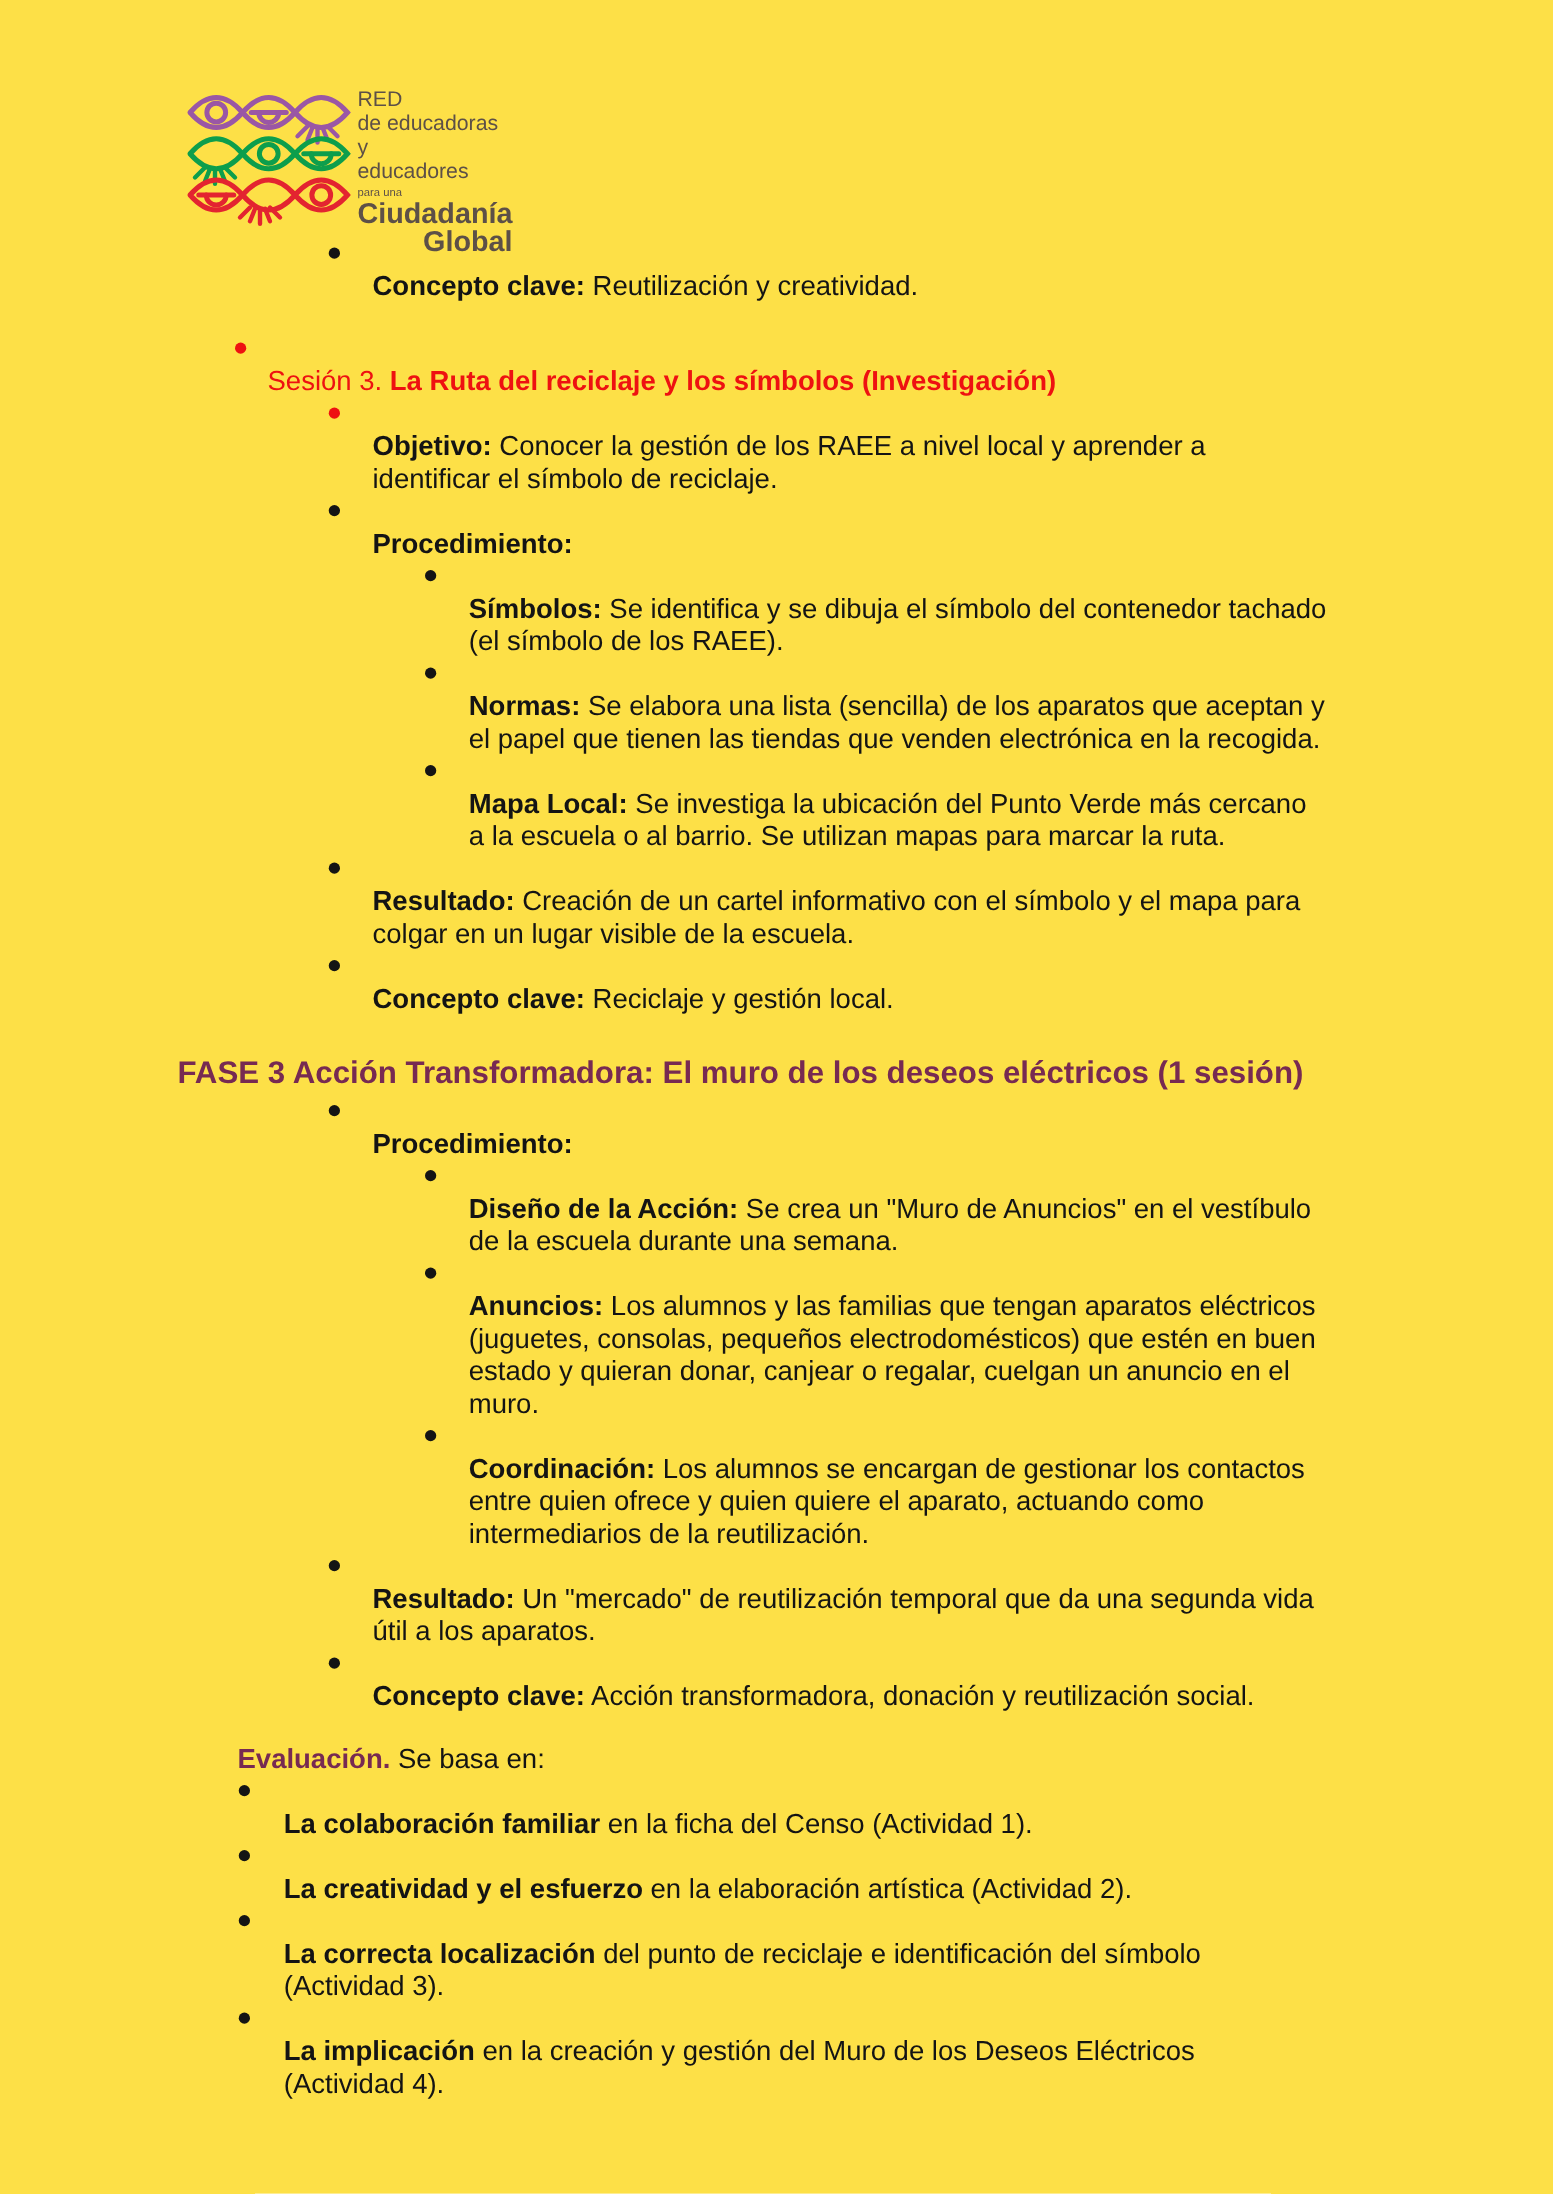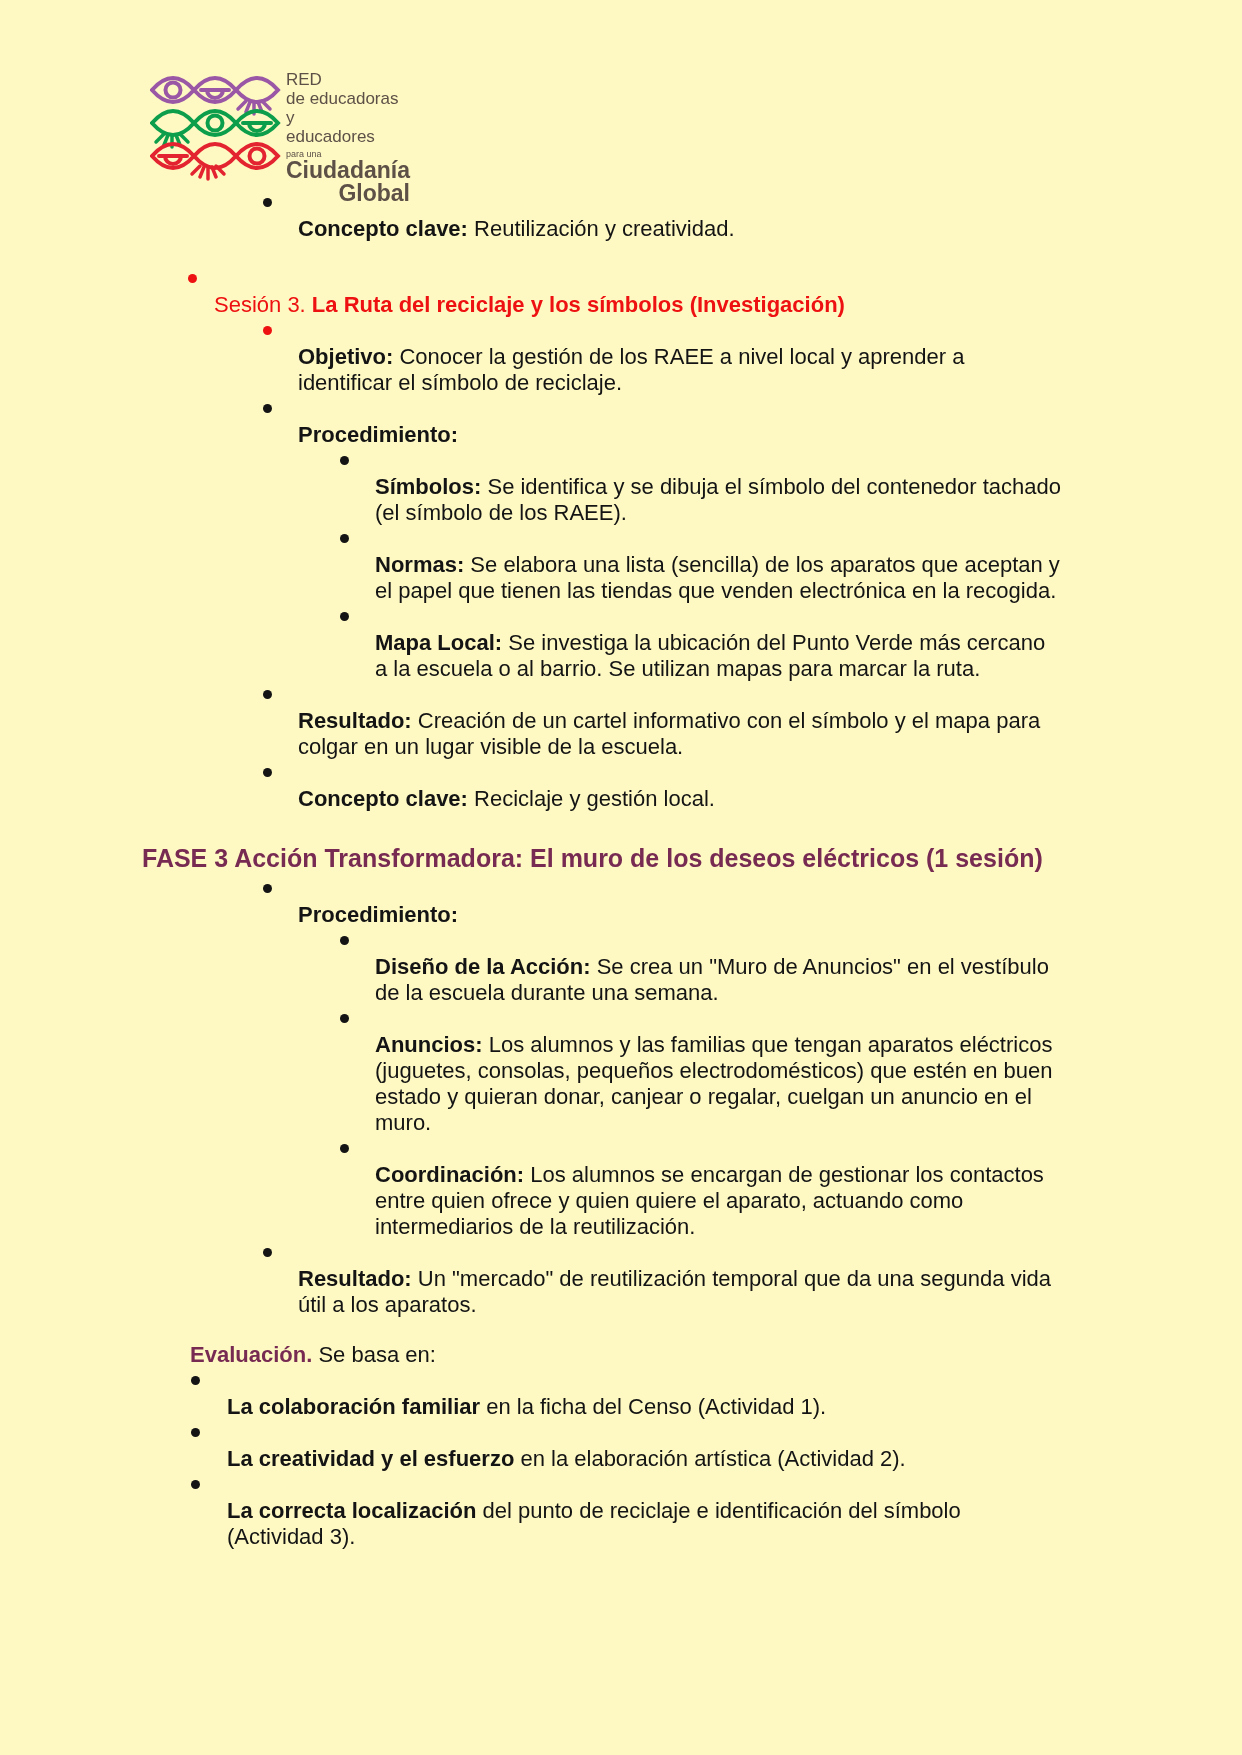--- a/index.html
+++ b/index.html
@@ -1,19 +1,19 @@
 <!DOCTYPE html>
 <html><head>
 <meta charset="utf-8">
 <style>
   html,body { margin:0; padding:0; background:#ffffff; }
   .page {
     position:relative;
     width:1242px; height:1755px;
-    background:#fef9c3;
+    background:#fde047;
     font-family:"Liberation Sans","DejaVu Sans",sans-serif;
     color:#141414;
     overflow:hidden;
   }
 
   
   .logo { position:absolute; left:150px; top:70px; display:flex; align-items:flex-start; }
   .logo svg { display:block; }
   .logo-text { margin-left:4px; color:#5d5047; width:124px; }
   .lt-n  { font-size:17px; line-height:19px; }
@@ -159,29 +159,36 @@
     </div>
     <div class="li l3">
       <span class="b">Coordinación:</span><span> Los alumnos se encargan de gestionar los contactos
 entre quien ofrece y quien quiere el aparato, actuando como
 intermediarios de la reutilización.</span>
     </div>
     <div class="li l2">
       <span class="b">Resultado:</span><span> Un "mercado" de reutilización temporal que da una segunda vida
 útil a los aparatos.</span>
     </div>
+    <div class="li l2">
+      <span class="b">Concepto clave:</span><span> Acción transformadora, donación y reutilización social.</span>
+    </div>
 
     <div class="eval">
       <span class="plum">Evaluación.</span><span> Se basa en:</span>
     </div>
     <div class="li l1e">
       <span class="b">La colaboración familiar</span><span> en la ficha del Censo (Actividad 1).</span>
     </div>
     <div class="li l1e">
       <span class="b">La creatividad y el esfuerzo</span><span> en la elaboración artística (Actividad 2).</span>
     </div>
     <div class="li l1e">
       <span class="b">La correcta localización</span><span> del punto de reciclaje e identificación del símbolo
 (Actividad 3).</span>
     </div>
+    <div class="li l1e">
+      <span class="b">La implicación</span><span> en la creación y gestión del Muro de los Deseos Eléctricos
+(Actividad 4).</span>
+    </div>
 
   </div>
 </div>
 
 </body></html>

